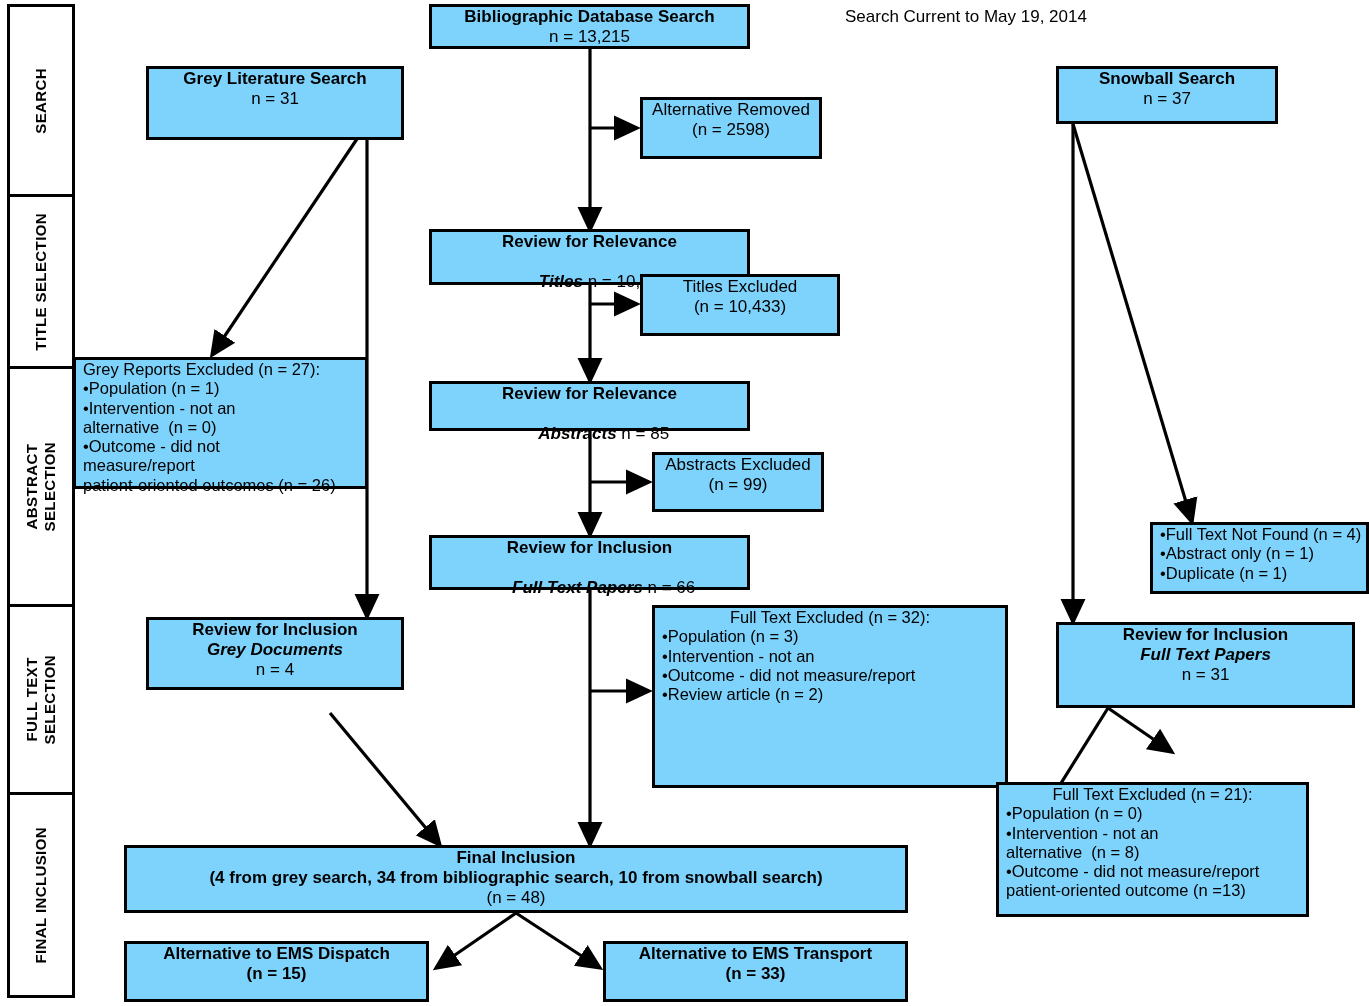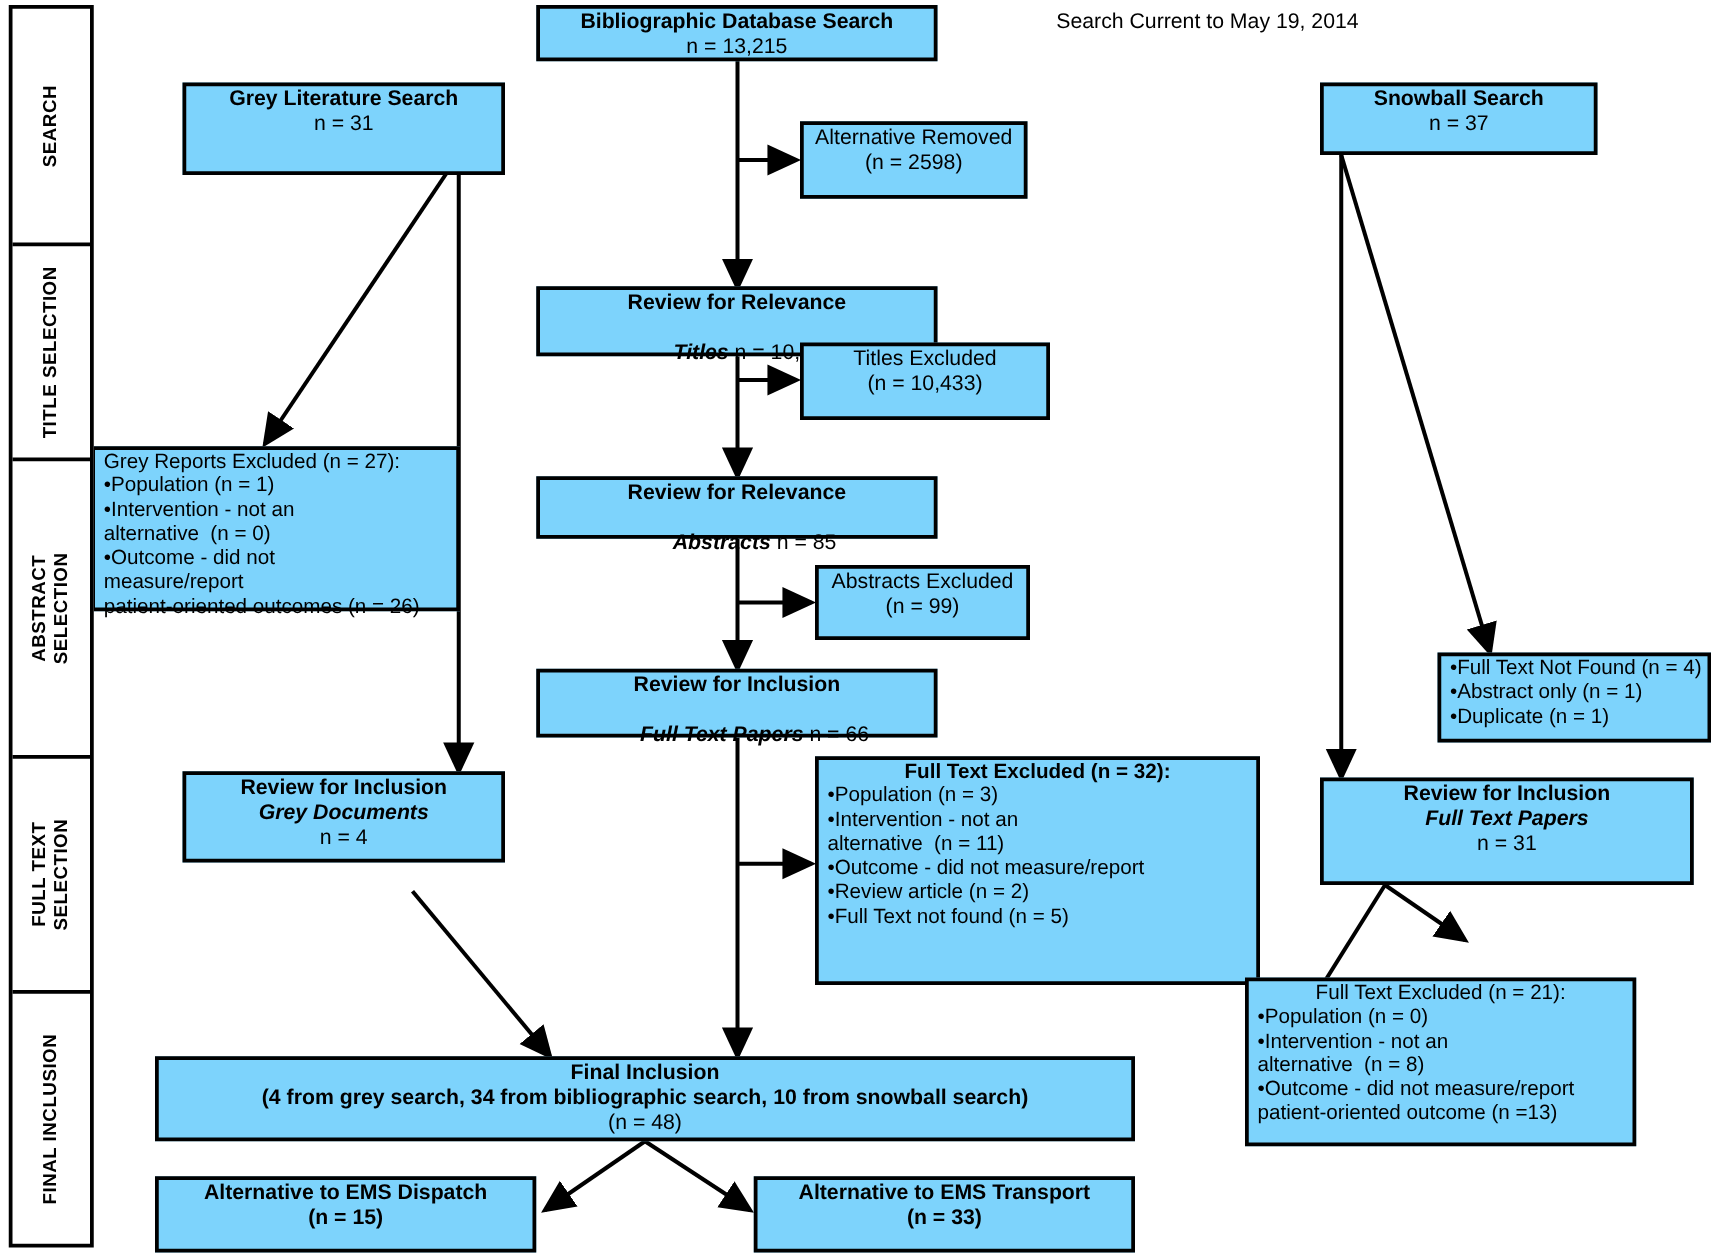--- a/index.html
+++ b/index.html
@@ -223,27 +223,25 @@
     <span class="line t16">•Duplicate (n = 1)</span>
   </div>
 
   <div class="box center" style="left:146px; top:617px; width:258px; height:73px;">
     <span class="line bold t17">Review for Inclusion</span>
     <span class="line italic t17">Grey Documents</span>
     <span class="line t17">n = 4</span>
   </div>
 
   <div class="box leftal pad6" style="left:652px; top:605px; width:356px; height:183px;">
-    <span class="line t16" style="text-align:center;font-weight:bold;">Full Text Excluded (n = 32):</span>
+    <span class="line t16" style="text-align:center;">Full Text Excluded (n = 32):</span>
     <span class="line t16">•Population (n = 3)</span>
     <span class="line t16">•Intervention - not an</span>
-    <span class="line t16">alternative  (n = 11)</span>
     <span class="line t16">•Outcome - did not measure/report</span>
     <span class="line t16">•Review article (n = 2)</span>
-    <span class="line t16">•Full Text not found (n = 5)</span>
   </div>
 
   <div class="box center" style="left:1056px; top:622px; width:299px; height:86px;">
     <span class="line bold t17">Review for Inclusion</span>
     <span class="line italic t17">Full Text Papers</span>
     <span class="line t17">n = 31</span>
   </div>
 
   <div class="box leftal pad6" style="left:996px; top:782px; width:313px; height:135px;">
     <span class="line t16" style="text-align:center;">Full Text Excluded (n = 21):</span>

